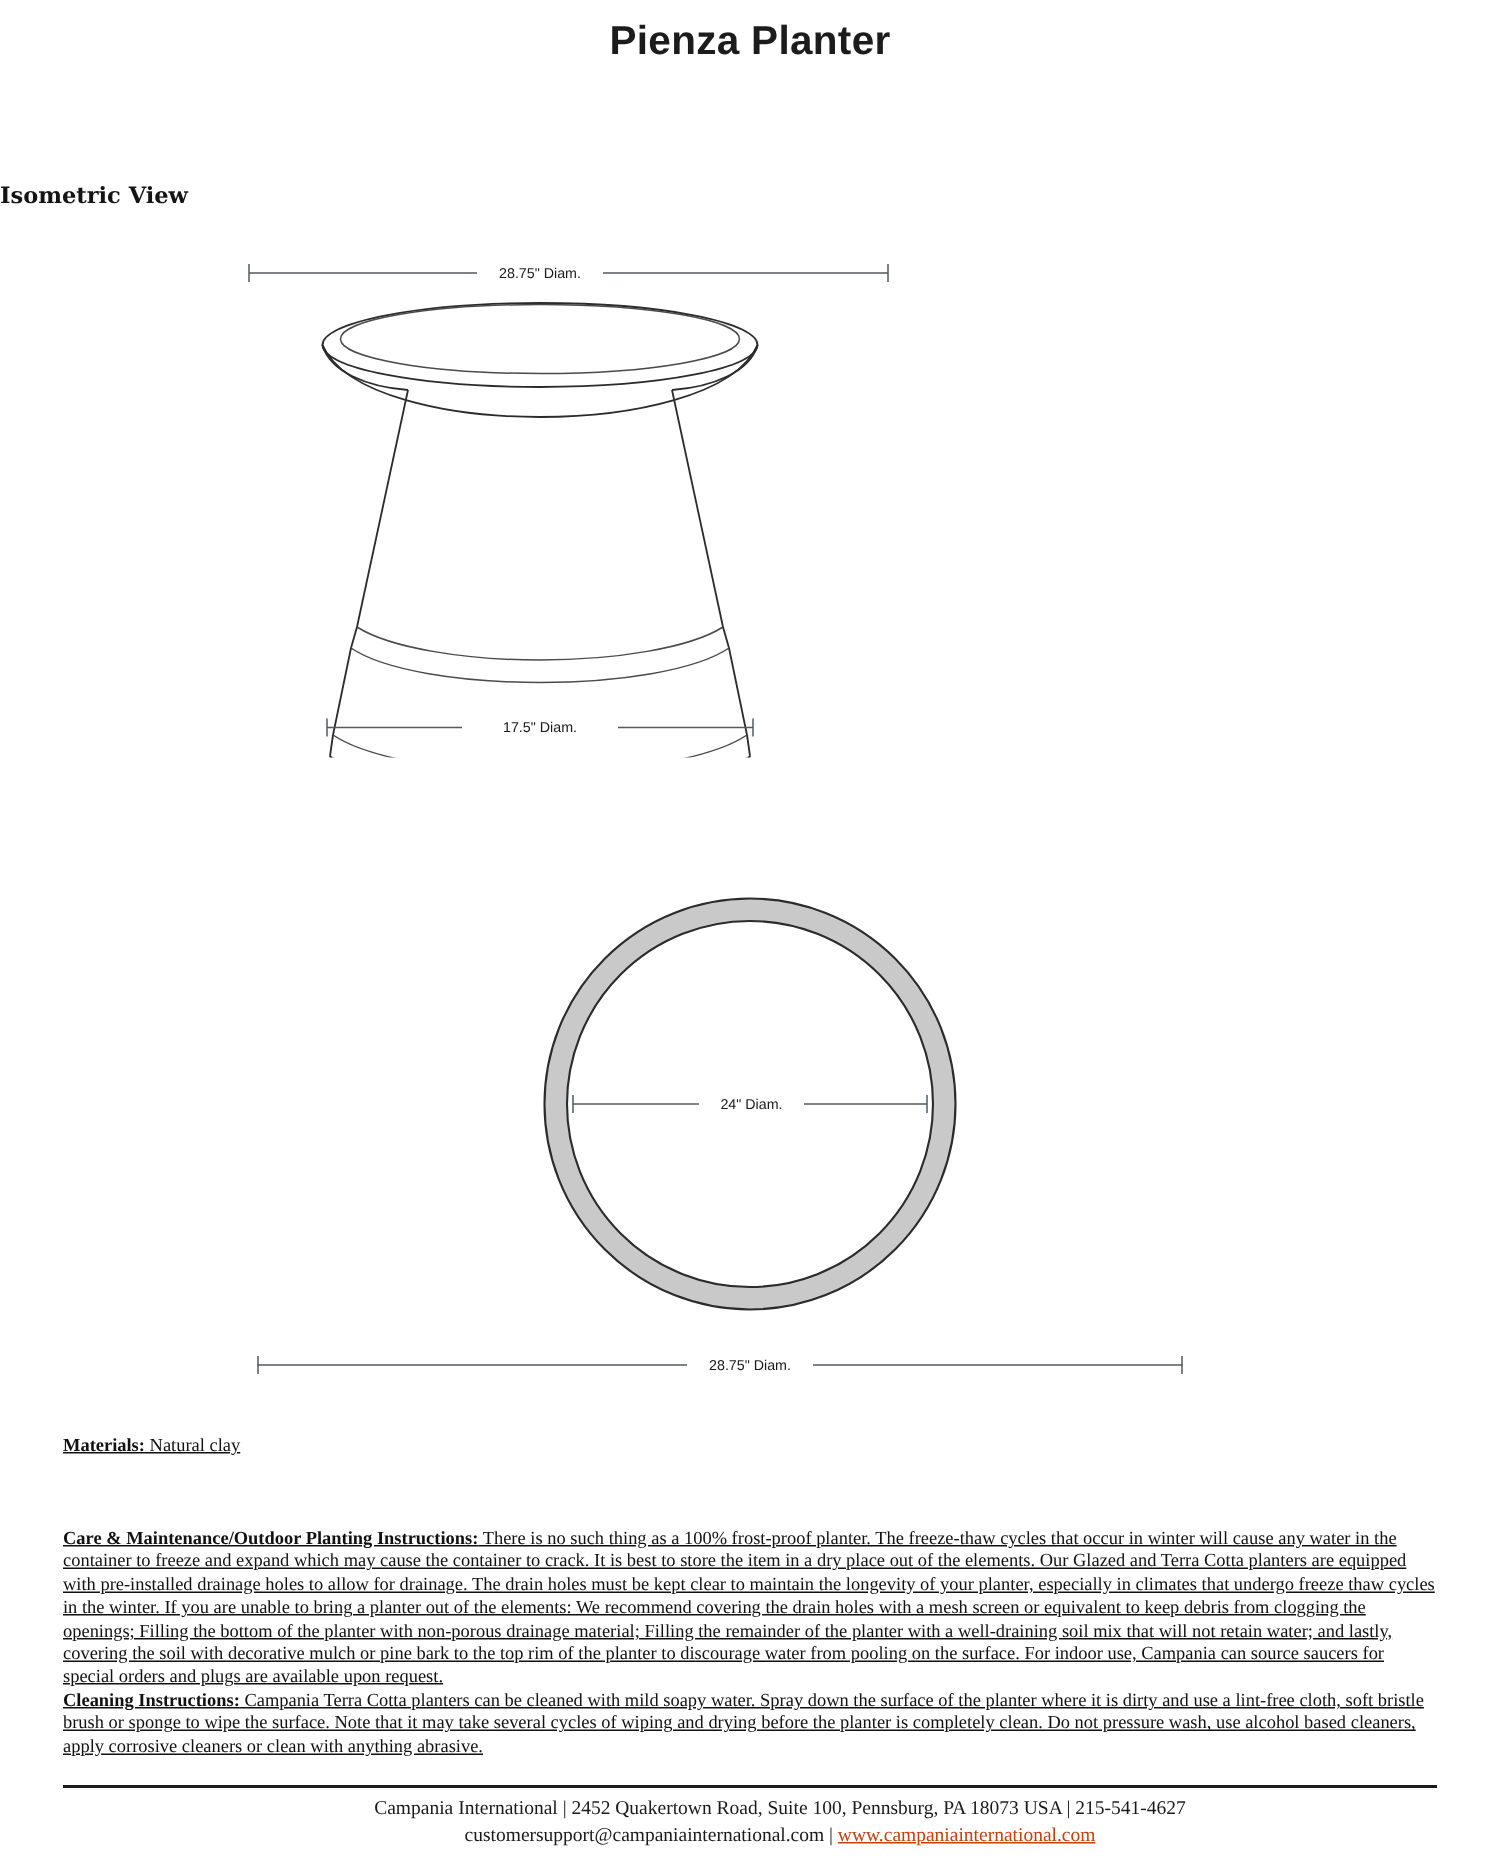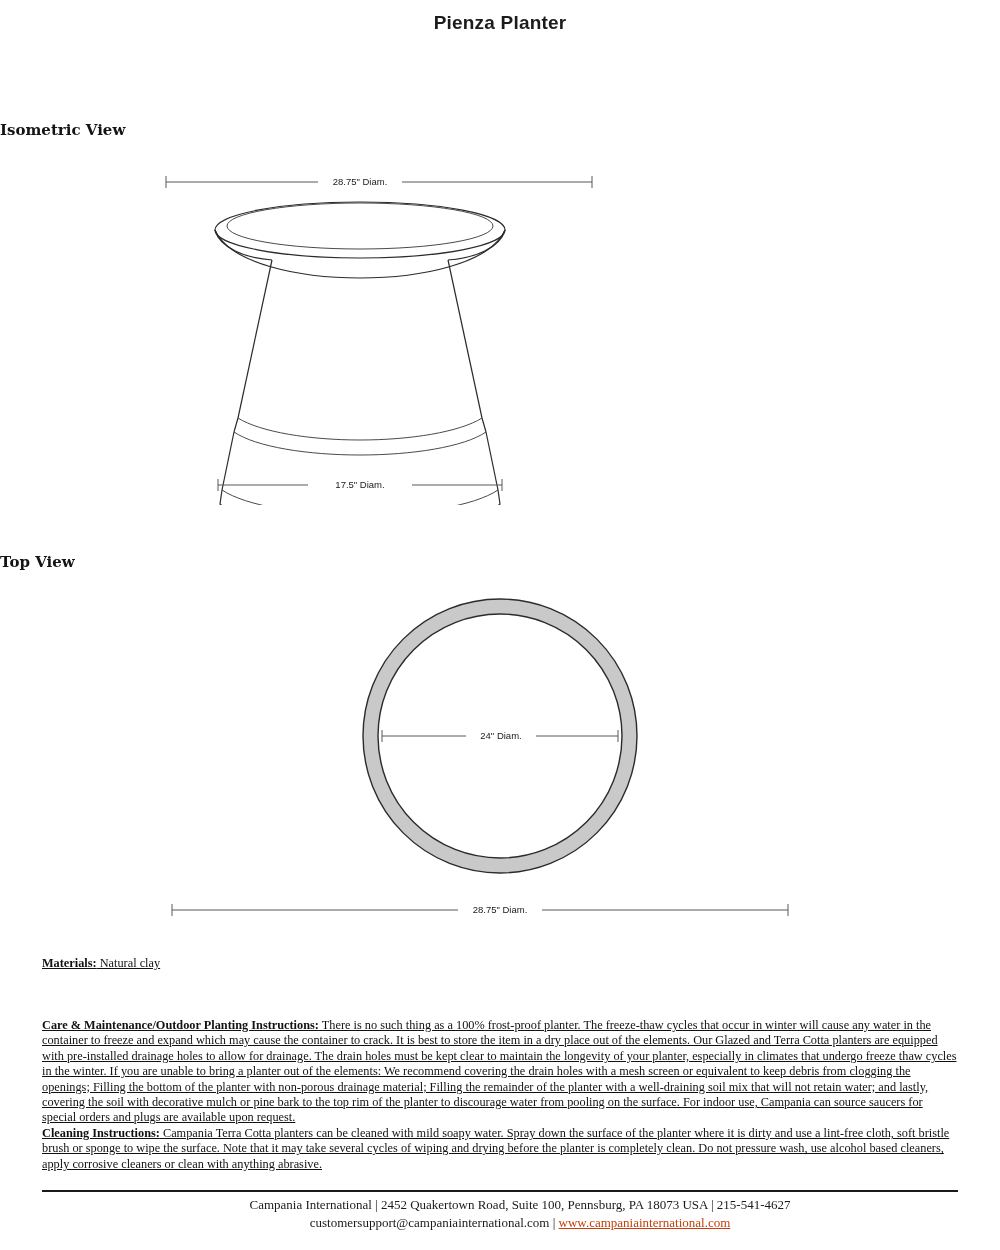--- a/index.html
+++ b/index.html
@@ -24,21 +24,21 @@
   }
 
   
   .doc-title {
     position: absolute;
     top: 12px;
     left: 0;
     width: 1000px;
     text-align: center;
     font-family: "Liberation Sans", sans-serif;
-    font-size: 19px;
+    font-size: 27px;
     font-weight: bold;
     letter-spacing: 0.2px;
     color: #1c1c1c;
   }
 
   
   .view-heading {
     position: absolute;
     width: 1000px;
     left: 0;
@@ -199,21 +199,20 @@
       <g>
         <line class="dim-line" x1="68" y1="325" x2="158" y2="325"></line>
         <line class="dim-line" x1="68" y1="319" x2="68" y2="331"></line>
         <line class="dim-line" x1="262" y1="325" x2="352" y2="325"></line>
         <line class="dim-line" x1="352" y1="319" x2="352" y2="331"></line>
         <text class="dim-text" x="210" y="328" text-anchor="middle">17.5" Diam.</text>
       </g>
     </svg>
   </div>
 
-  <div class="view-heading" id="top-heading">Top View</div>
 
   <div class="drawing" id="top-drawing">
     <svg width="700" height="330" viewBox="0 0 700 330" xmlns="http://www.w3.org/2000/svg">
 
       <g>
         <circle class="ring-fill" cx="350" cy="141" r="137"></circle>
         <circle class="ring-inner" cx="350" cy="141" r="122"></circle>
       </g>
 
       <g>

